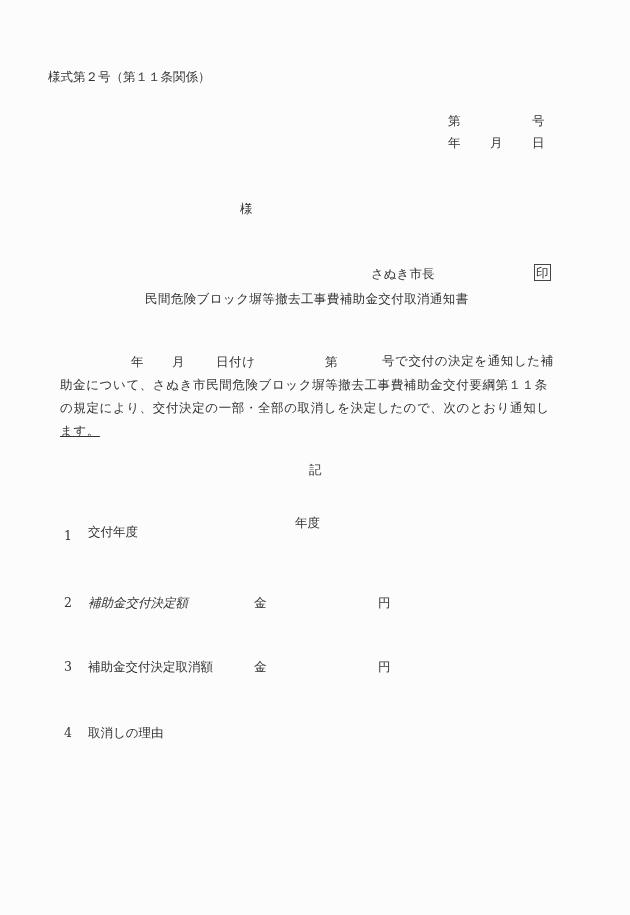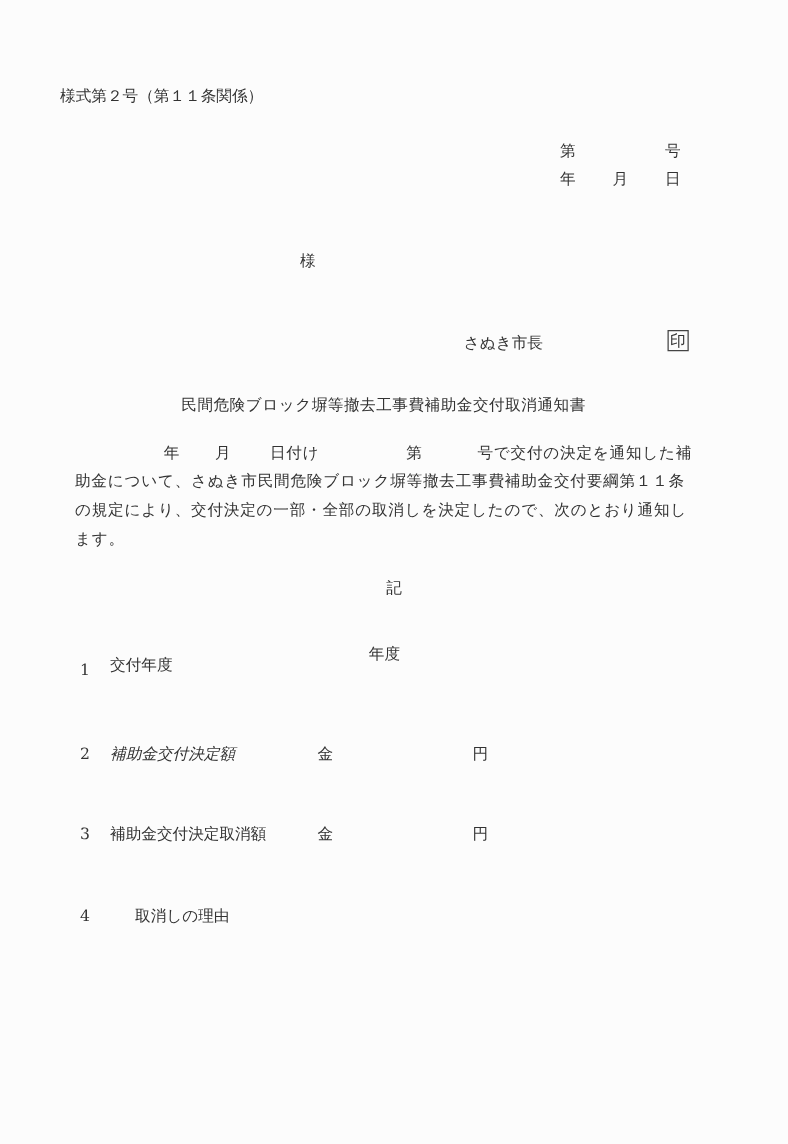--- a/index.html
+++ b/index.html
@@ -29,38 +29,38 @@
   <span class="abs" style="left:532px; top:135px;">日</span>
 </div>
 
 <div class="abs" style="left:240px; top:201px;">様</div>
 
 <div>
   <span class="abs" style="left:371px; top:266px;">さぬき市長</span>
   <span class="abs seal" style="left:534px; top:264px;">印</span>
 </div>
 
-<div class="abs" style="left:145px; top:316px; letter-spacing:0.4px;">民間危険ブロック塀等撤去工事費補助金交付取消通知書</div>
+<div class="abs" style="left:145px; top:291px; letter-spacing:0.4px;">民間危険ブロック塀等撤去工事費補助金交付取消通知書</div>
 
 <div class="para" style="top:350px;">
   <div class="row">
     <span style="left:71px;">年</span>
     <span style="left:112px;">月</span>
     <span style="left:156px;">日付け</span>
     <span style="left:265px;">第</span>
-    <span style="left:322px;">号で交付の決定を通知した補</span>
+    <span style="left:322px;font-family:Liberation Serif, serif;">号で交付の決定を通知した補</span>
   </div>
   <div class="row">
       <span style="left:0;">助金について、さぬき市民間危険ブロック塀等撤去工事費補助金交付要綱第１１条</span>
     </div>
   <div class="row">
       <span style="left:0;text-align:right;">の規定により、交付決定の一部・全部の取消しを決定したので、次のとおり通知し</span>
     </div>
   <div class="row">
-      <span style="left:0;">ます。</span>
+      <span style="left:0;text-decoration:underline;">ます。</span>
     </div>
 </div>
 
 <div class="abs" style="left:309px; top:462px;">記</div>
 
 <div>
   <div>
     <span class="abs" style="left:64px; top:528px;">1</span>
     <span class="abs" style="left:88px; top:524px;">交付年度</span>
     <span class="abs" style="left:295px; top:515px;">年度</span>
@@ -72,15 +72,15 @@
     <span class="abs" style="left:378px; top:595px;">円</span>
   </div>
   <div>
     <span class="abs" style="left:64px; top:659px;">3</span>
     <span class="abs" style="left:88px; top:659px;">補助金交付決定取消額</span>
     <span class="abs" style="left:254px; top:659px;">金</span>
     <span class="abs" style="left:378px; top:659px;">円</span>
   </div>
   <div>
     <span class="abs" style="left:64px; top:725px;">4</span>
-    <span class="abs" style="left:88px; top:725px;margin-left:20px;">取消しの理由</span>
+    <span class="abs" style="left:88px; top:725px;">取消しの理由</span>
   </div>
 </div>
 
 </body></html>

